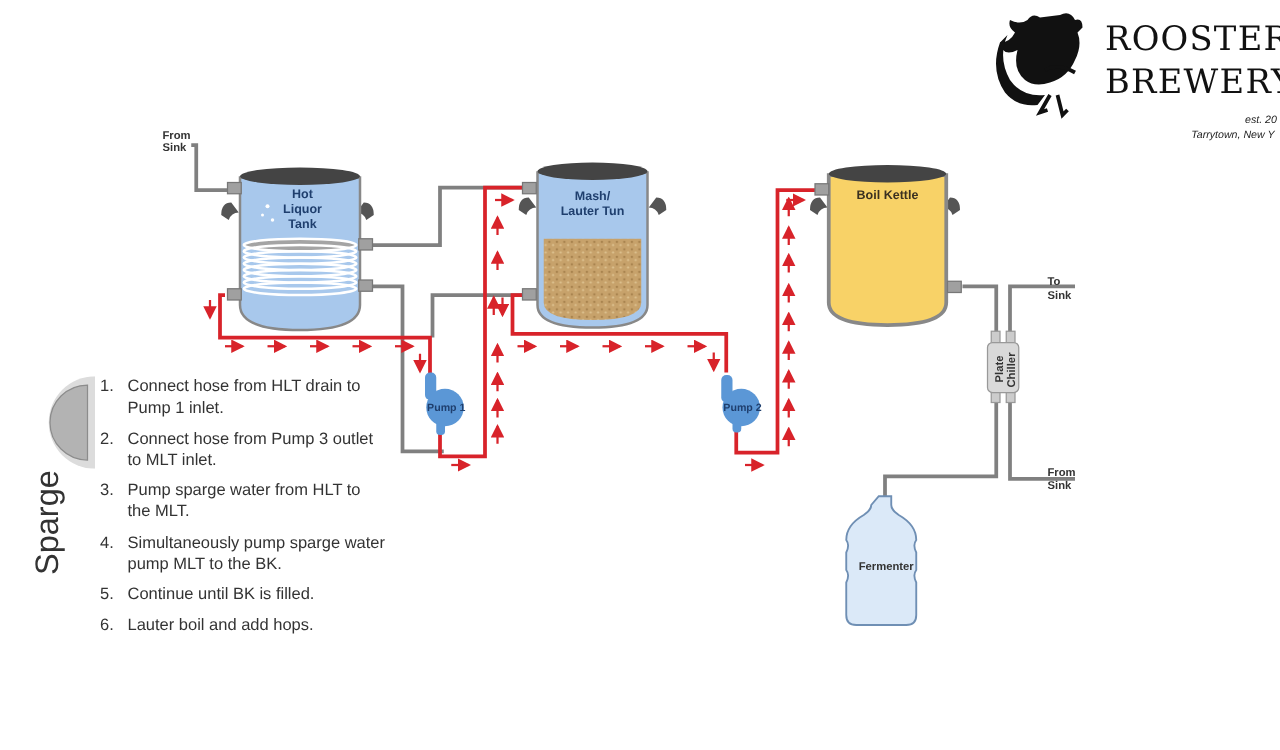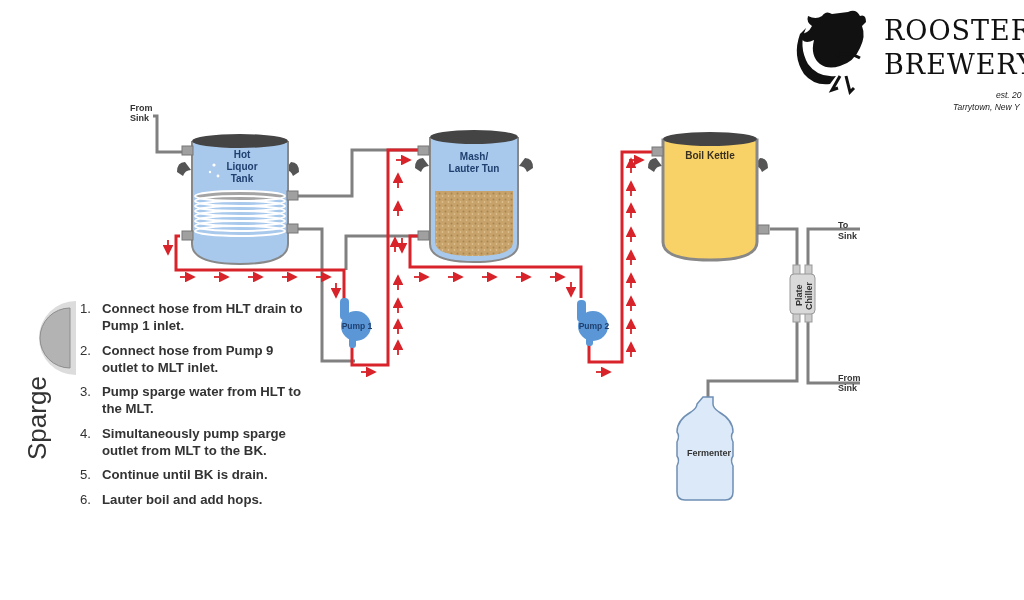--- a/index.html
+++ b/index.html
@@ -6,21 +6,21 @@
   body{width:1024px;height:600px;position:relative;overflow:hidden;font-family:"Liberation Sans",sans-serif;}
   #diagram{position:absolute;left:0;top:0;width:1024px;height:600px;}
   .lbl{font-family:"Liberation Sans",sans-serif;font-weight:bold;fill:#1f3f6e;}
   .lbl-dark{font-family:"Liberation Sans",sans-serif;font-weight:bold;fill:#3a3020;}
   .small{font-family:"Liberation Sans",sans-serif;font-weight:bold;fill:#333;font-size:9px;}
   .logo-text{font-family:"DejaVu Serif",serif;fill:#111;font-size:27px;letter-spacing:1px;}
   .logo-sub{font-family:"Liberation Sans",sans-serif;font-style:italic;fill:#222;font-size:8.5px;}
   .steps{position:absolute;left:80px;top:300px;width:230px;margin:0;padding:0;list-style:none;font-family:"Liberation Sans",sans-serif;font-size:13.2px;color:#333;line-height:17px;}
   .steps li{display:flex;margin-bottom:7.5px;}
   .steps .num{width:22px;flex:none;}
-  .steps .txt{flex:1;font-weight:bold;}
+  .steps .txt{flex:1;}
   .sparge-title{position:absolute;left:22px;top:378px;width:80px;height:36px;transform-origin:0 0;transform:translate(0,82px) rotate(-90deg);font-family:"Liberation Sans",sans-serif;font-size:26px;color:#333;}
   .half-badge{position:absolute;left:30px;top:301px;width:46px;height:74px;}
 </style>
 </head>
 <body>
 
 <svg id="diagram" viewBox="0 0 1024 600" xmlns="http://www.w3.org/2000/svg">
   <defs>
     <pattern id="grainPat" width="6" height="6" patternUnits="userSpaceOnUse">
       <rect width="6" height="6" fill="#c7a26b"></rect>
@@ -197,31 +197,31 @@
 </svg>
 <div class="sparge-title">Sparge</div>
 
 <ol class="steps">
   <li>
       <span class="num">1.</span>
       <span class="txt">Connect hose from HLT drain to Pump 1 inlet.</span>
     </li>
   <li>
       <span class="num">2.</span>
-      <span class="txt">Connect hose from Pump 9 outlet to MLT inlet.</span>
+      <span class="txt">Connect hose from Pump 3 outlet to MLT inlet.</span>
     </li>
   <li>
       <span class="num">3.</span>
       <span class="txt">Pump sparge water from HLT to the MLT.</span>
     </li>
   <li>
       <span class="num">4.</span>
-      <span class="txt">Simultaneously pump sparge outlet from MLT to the BK.</span>
+      <span class="txt">Simultaneously pump sparge water pump MLT to the BK.</span>
     </li>
   <li>
       <span class="num">5.</span>
-      <span class="txt">Continue until BK is drain.</span>
+      <span class="txt">Continue until BK is filled.</span>
     </li>
   <li>
       <span class="num">6.</span>
       <span class="txt">Lauter boil and add hops.</span>
     </li>
 </ol>
 
 </body></html>

